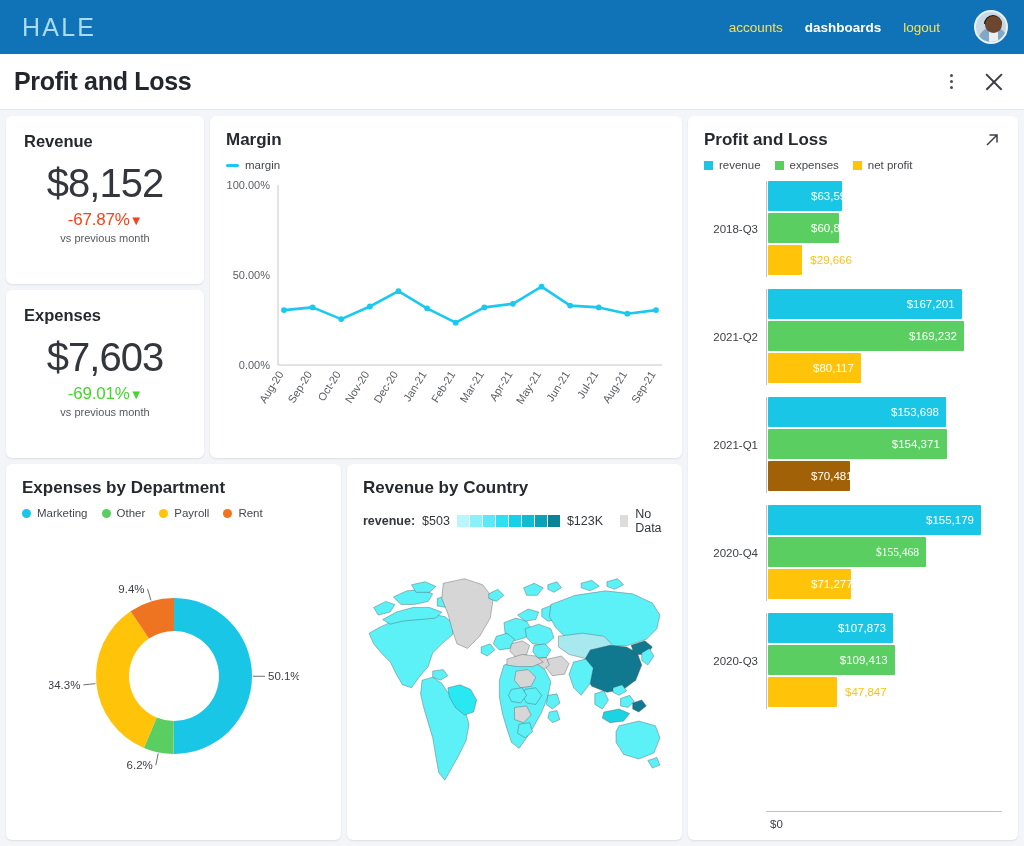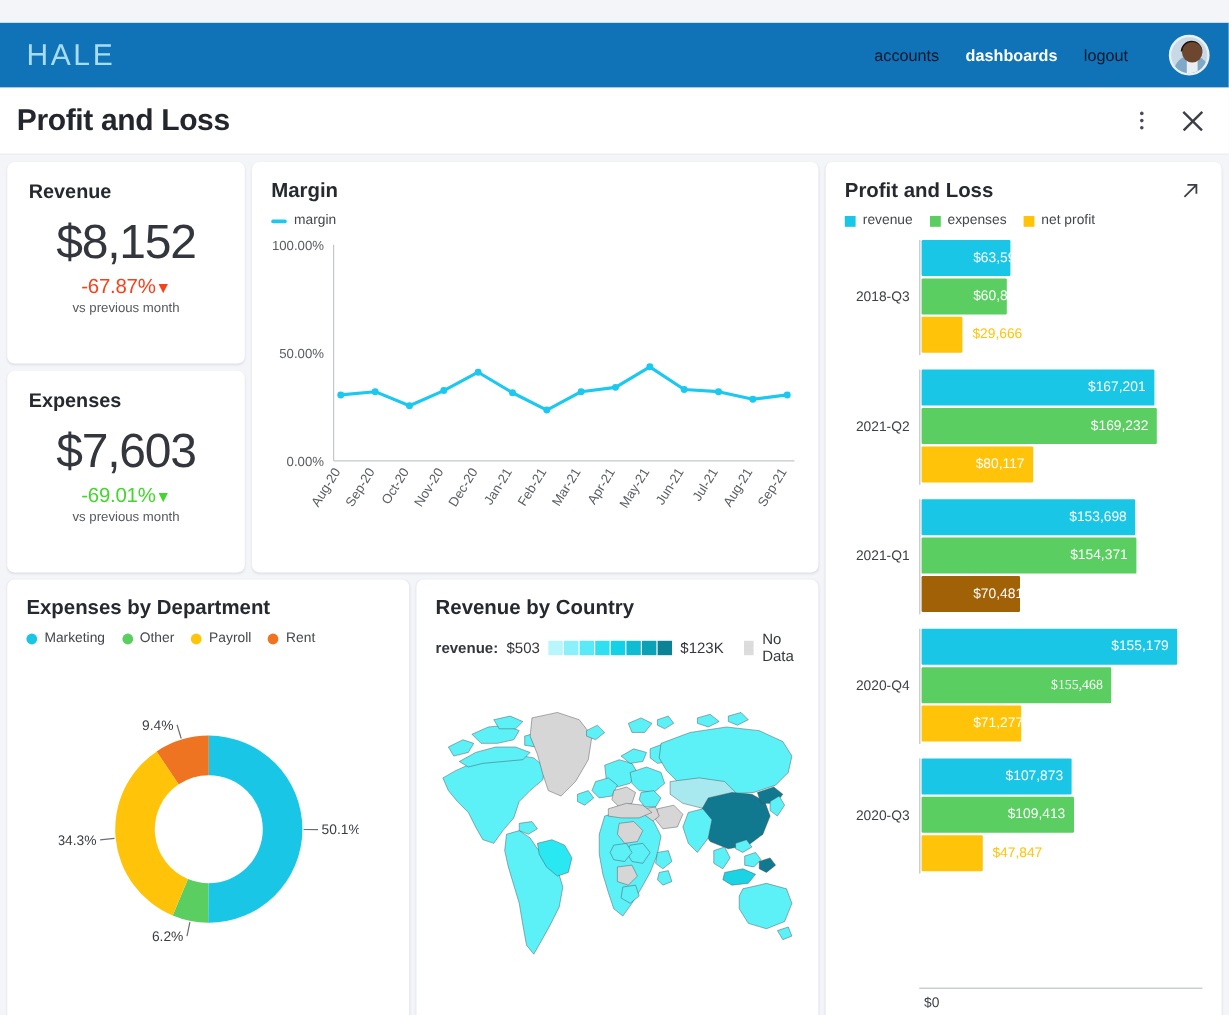--- a/index.html
+++ b/index.html
@@ -7,25 +7,25 @@
     width: 1024px; height: 846px;
     font-family: "Liberation Sans", sans-serif;
     background: #f4f5f9;
     overflow: hidden;
   }
   .app { width: 1024px; height: 846px; position: relative; display: flex; flex-direction: column; }
 
   
   .topbar {
     height: 54px; background: #1073b8; flex: 0 0 54px;
-    display: flex; align-items: center; padding: 0 16px 0 22px; margin-top: 19px;
+    display: flex; align-items: center; padding: 0 16px 0 22px;
   }
   .logo { color: #a7dcf5; font-size: 25px; letter-spacing: 2.2px; font-weight: 400; }
   .nav { margin-left: auto; display: flex; align-items: center; gap: 22px; }
-  .nav a { color: #0f172a; font-size: 13.5px; text-decoration: none; }
+  .nav a { color: #fde047; font-size: 13.5px; text-decoration: none; }
   .nav a.active { color: #ffffff; font-weight: bold; }
   .avatar {
     width: 34px; height: 34px; border-radius: 50%; margin-left: 12px;
     background: #c8d8e4; border: 2px solid #e8f1f7; overflow: hidden; position: relative;
   }
   .avatar .face { position:absolute; width:17px; height:17px; border-radius:50%; background:#6d4630; left:8.5px; top:4px; }
   .avatar .hair { position:absolute; width:18px; height:9px; border-radius:9px 9px 0 0; background:#1d1209; left:8px; top:3px; }
   .avatar .body { position:absolute; width:30px; height:15px; border-radius:15px 15px 0 0; background:#7fa9c6; left:2px; bottom:0; }
   .avatar .shirt { position:absolute; width:9px; height:13px; background:#e9eef2; left:12.5px; bottom:0; }
 
@@ -408,21 +408,21 @@
             </div>
             <div class="qgroup" style="margin-bottom: 0px;">
               <div class="qlabel">2020-Q3</div>
               <div class="qbars">
                 <div class="bar" style="width: 124.936px; background: rgb(25, 198, 230);">
                   <span class="inside">$107,873</span>
                 </div>
                 <div class="bar" style="width: 126.719px; background: rgb(90, 206, 97);">
                   <span class="inside">$109,413</span>
                 </div>
-                <div class="bar" style="width: 51px; background: rgb(255, 196, 10);">
+                <div class="bar" style="width: 69px; background: rgb(255, 196, 10);">
                   <span class="outside" style="color: rgb(255, 196, 10);">$47,847</span>
                 </div>
               </div>
             </div>
           </div>
         <div class="axis-line"></div>
         <div class="axis-zero">$0</div>
       </div>
     </div>
 

